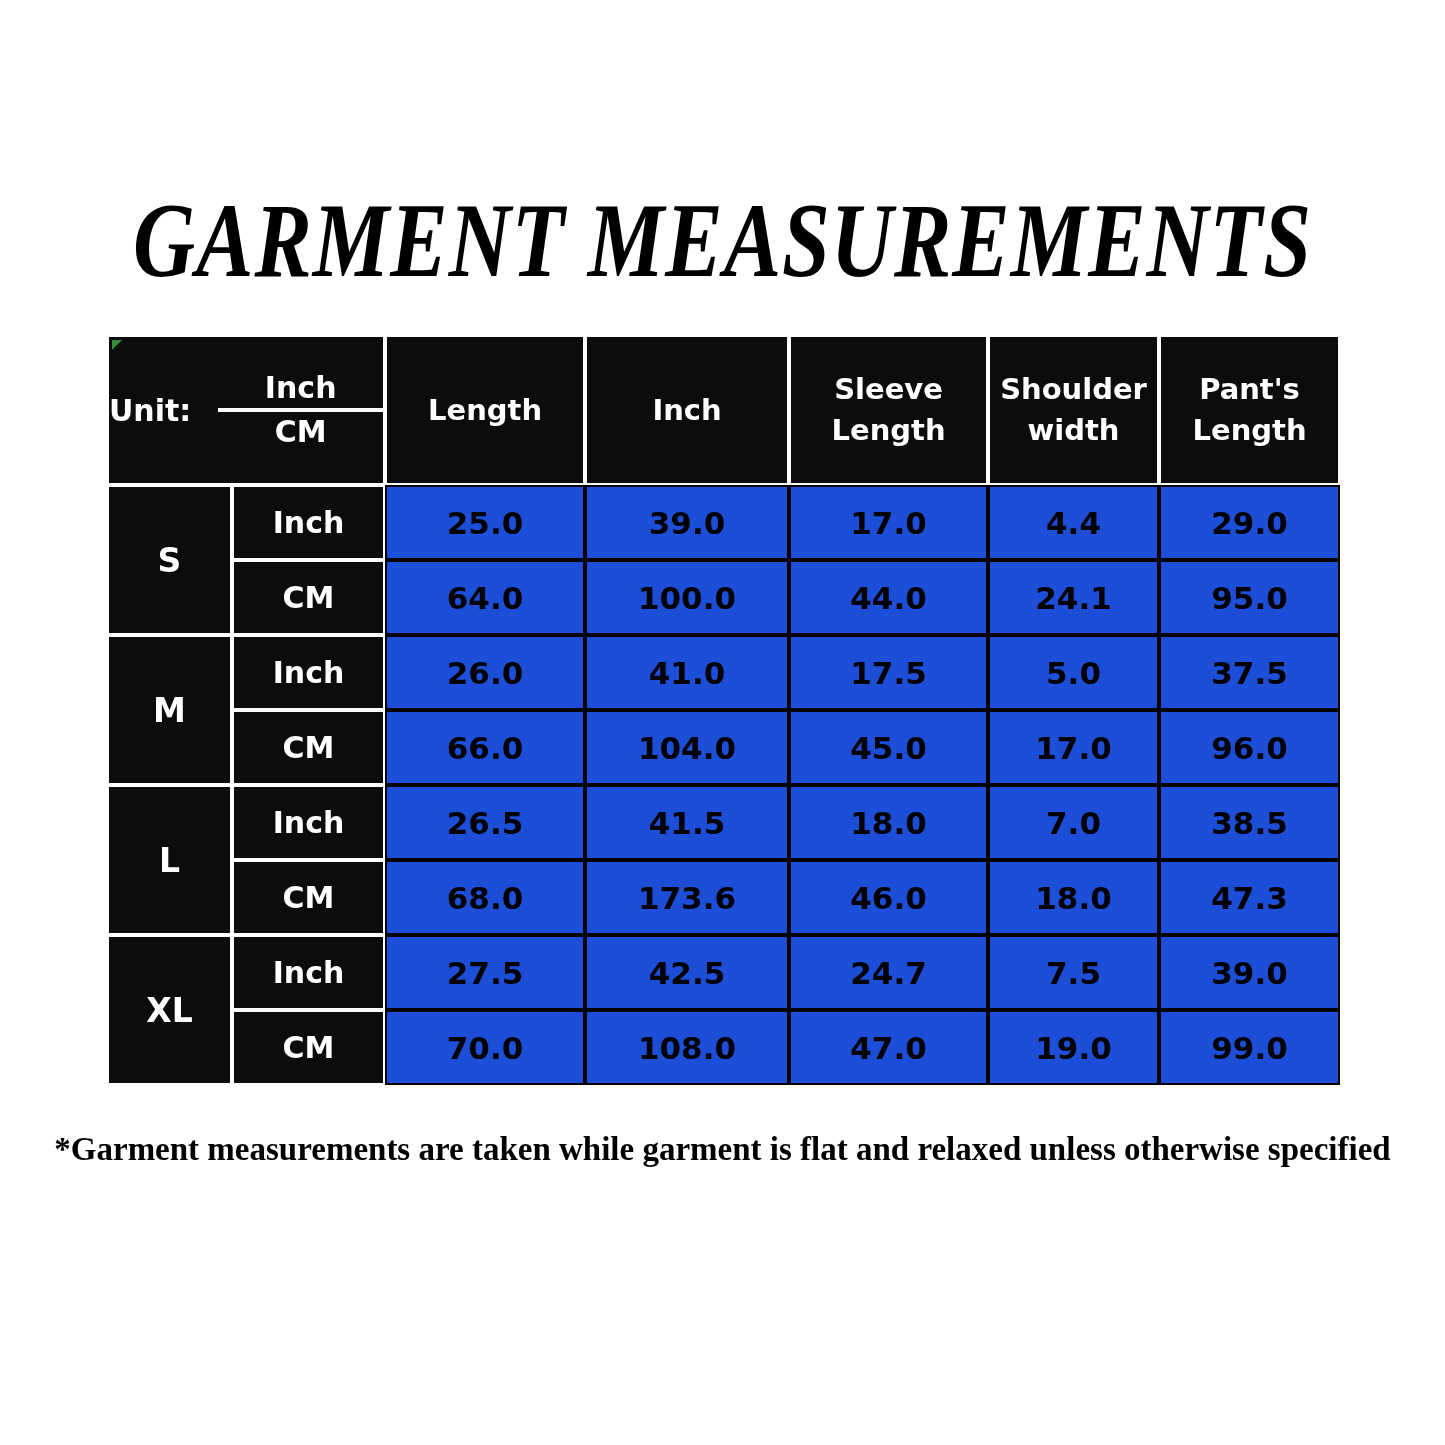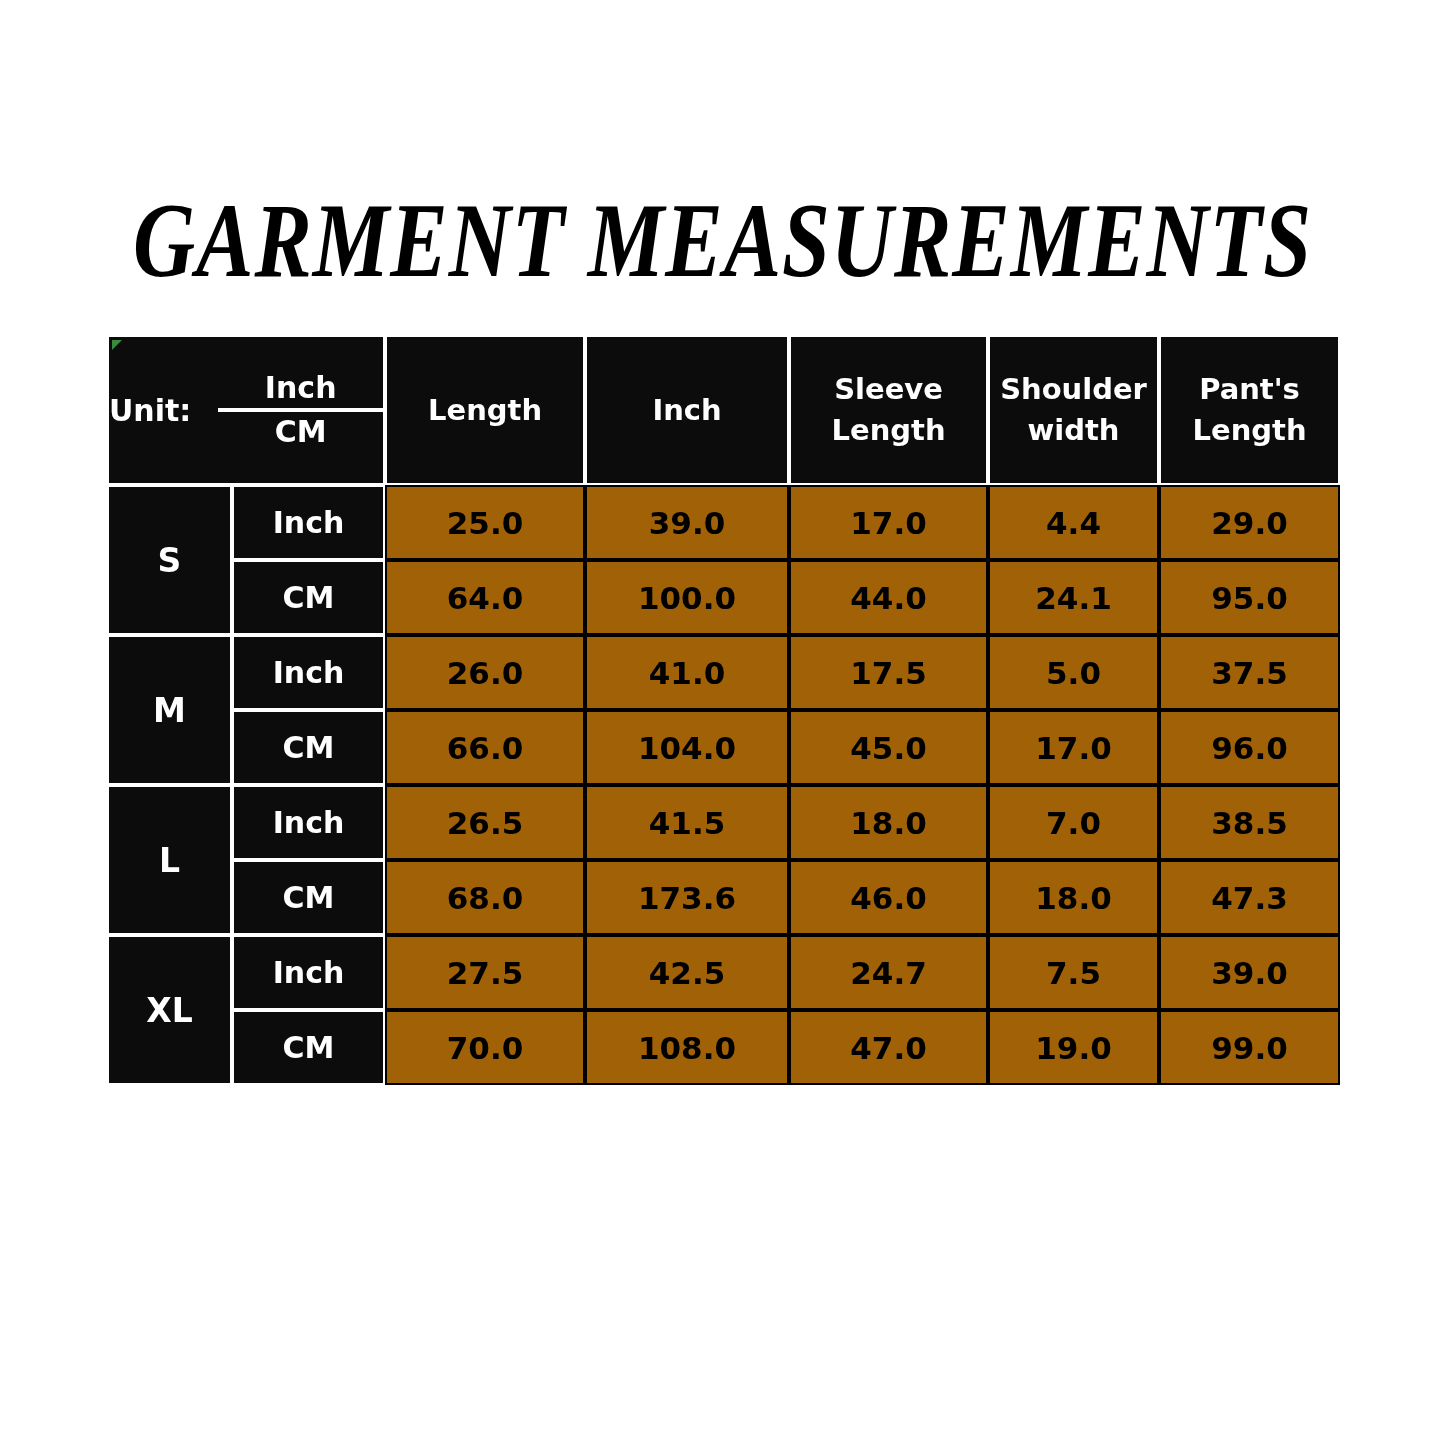--- a/index.html
+++ b/index.html
@@ -39,21 +39,21 @@
   th,td{
     text-align:center;vertical-align:middle;
     font-weight:bold;padding:0;
   }
   .black{
     background:var(--cell-black);
     color:var(--header-text);
     border:2px solid #ffffff;
   }
   td.data{
-    background:#a16207;
+    background:#1d4ed8;
     color:var(--data-text);
     border:2px solid #000000;
     font-size:31px;
     height:75px;
   }
   thead th{height:150px;}
   tbody td{height:75px;}
   th.col-head{
     font-size:29px;line-height:1.4;
     padding:0 6px;
@@ -192,14 +192,15 @@
           <td class="black unit-body-cell">CM</td>
           <td class="data">70.0</td>
           <td class="data">108.0</td>
           <td class="data">47.0</td>
           <td class="data">19.0</td>
           <td class="data">99.0</td>
         </tr>
       </tbody>
   </table>
 
+  <p class="footnote">*Garment measurements are taken while garment is flat and relaxed unless otherwise specified</p>
 
 </div>
 
 </body></html>

